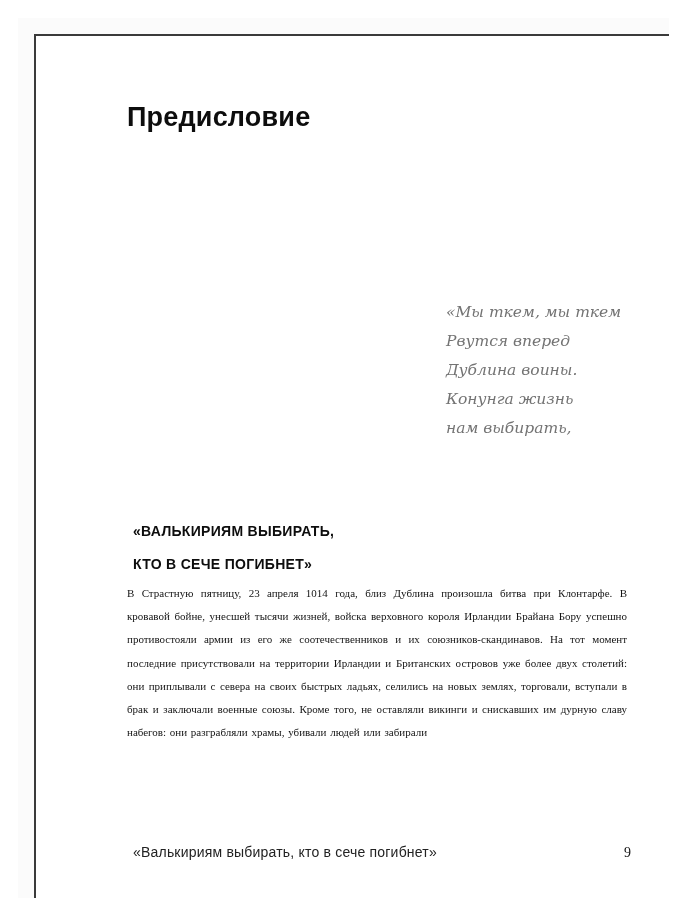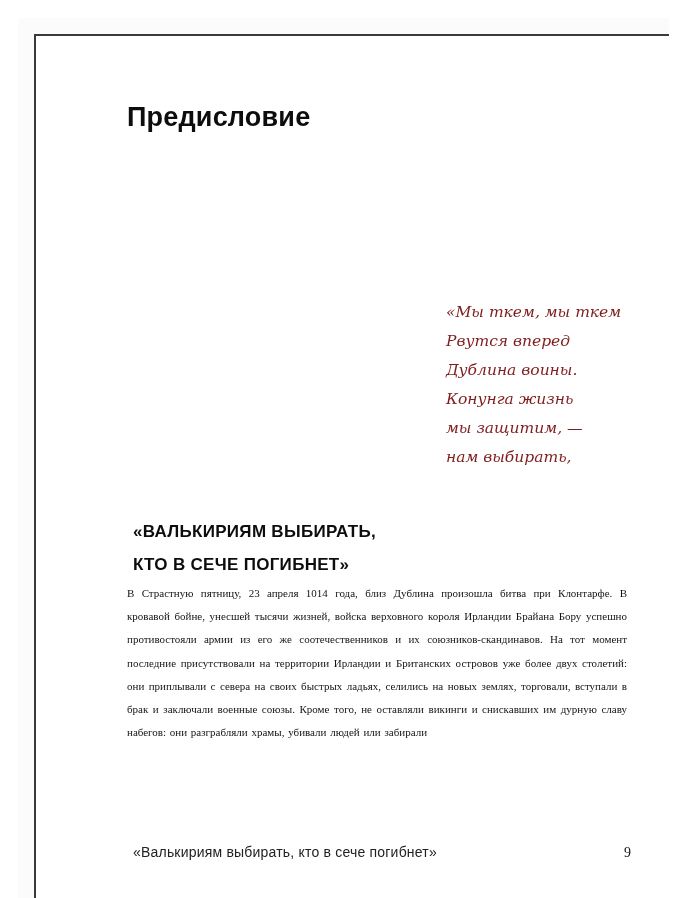--- a/index.html
+++ b/index.html
@@ -36,35 +36,35 @@
     color: #0d0d0d;
   }
   .epigraph {
     position: absolute;
     left: 398px;
     top: 253px;
     font-family: "DejaVu Serif", "Liberation Serif", serif;
     font-style: italic;
     font-size: 15.5px;
     line-height: 23px;
-    color: #7f1d1d;
+    color: #737373;
   }
   .epigraph sup {
     font-size: 10px;
     font-style: normal;
     vertical-align: super;
     line-height: 0;
   }
   .section-heading {
     position: absolute;
     left: 85px;
     top: 470px;
     font-family: "Liberation Sans", sans-serif;
     font-weight: 700;
-    font-size: 17px;
+    font-size: 14px;
     line-height: 27px;
     letter-spacing: 0.3px;
     color: #0d0d0d;
   }
   .section-heading span { display: block; }
   .body-paragraph {
     position: absolute;
     left: 85px;
     top: 540px;
     width: 500px;
@@ -102,21 +102,20 @@
 <div class="canvas">
   <div class="book-page">
 
     <h1 class="chapter-title">Предисловие</h1>
 
     <div class="epigraph">
       <div>«Мы ткем, мы ткем</div>
       <div>Рвутся вперед</div>
       <div>Дублина воины.</div>
       <div>Конунга жизнь</div>
-      <div>мы защитим, —</div>
       <div>нам выбирать,</div>
     </div>
 
     <h2 class="section-heading">
       <span>«ВАЛЬКИРИЯМ ВЫБИРАТЬ,</span>
       <span>КТО В СЕЧЕ ПОГИБНЕТ»</span>
     </h2>
 
     <p class="body-paragraph">В Страстную пятницу, 23 апреля 1014 года, близ Дублина произошла битва при Клонтарфе. В кровавой бойне, унесшей тысячи жизней, войска верховного короля Ирландии Брайана Бору успешно противостояли армии из его же соотечественников и их союзников-скандинавов. На тот момент последние присутствовали на территории Ирландии и Британских островов уже более двух столетий: они приплывали с севера на своих быстрых ладьях, селились на новых землях, торговали, вступали в брак и заключали военные союзы. Кроме того, не оставляли викинги и снискавших им дурную славу набегов: они разграбляли храмы, убивали людей или забирали</p>
 

